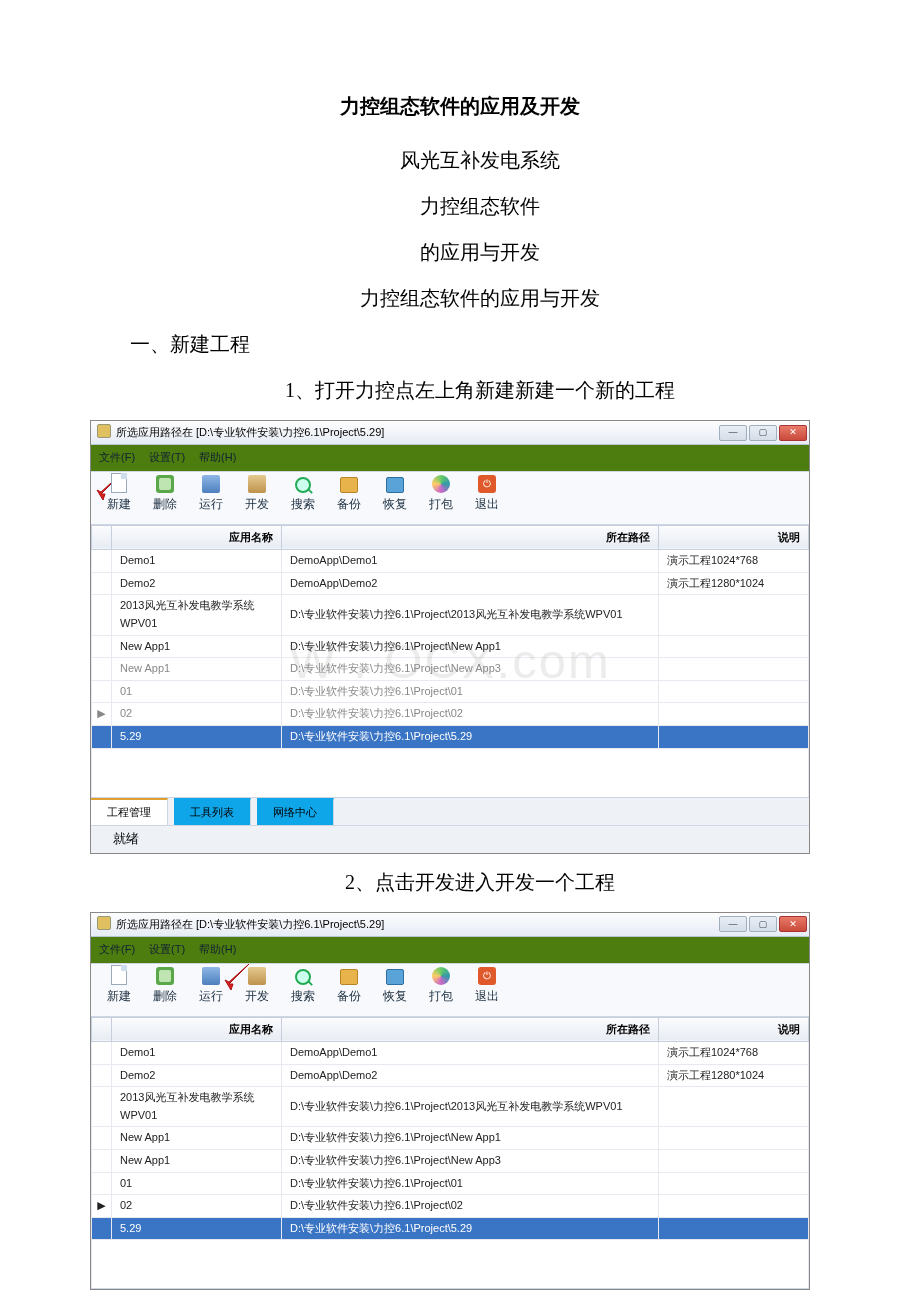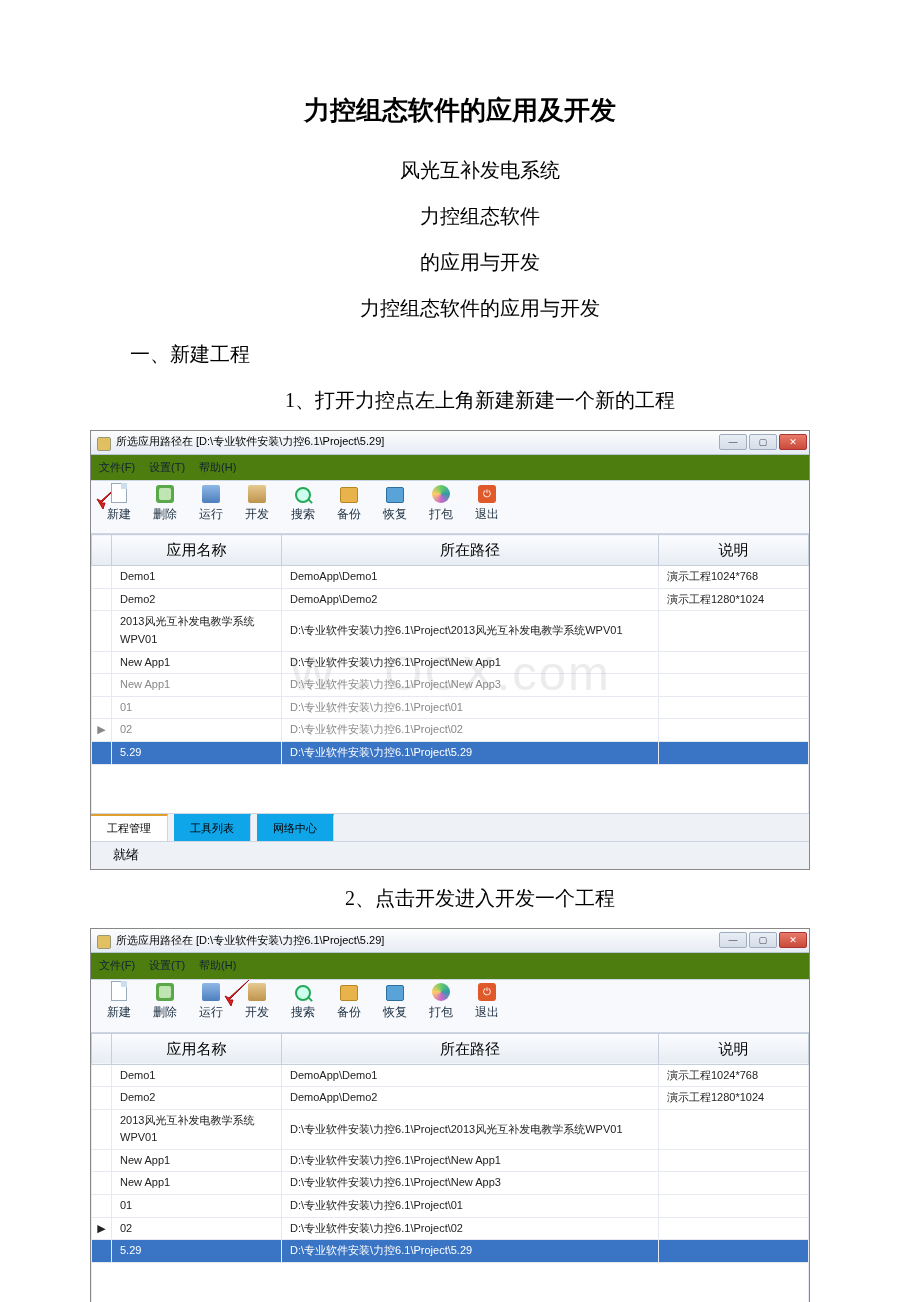--- a/index.html
+++ b/index.html
@@ -8,21 +8,21 @@
     background: #fff;
     width: 920px;
     margin: 0 auto;
     padding: 90px 90px 40px 90px;
     color: #000;
     font-size: 20px;
     line-height: 1.6;
   }
   .doc-title {
     text-align: center;
-    font-size: 26px;
+    font-size: 20px;
     font-weight: bold;
     margin-bottom: 22px;
   }
   .para { margin: 8px 0 14px 0; text-indent: 2em; text-align: center; }
   .section-head { text-indent: 2em; margin: 10px 0 14px 0; }
   .screenshot {
     width: 720px;
     margin: 4px 0 12px 0;
     font-family: "Microsoft YaHei", Arial, sans-serif;
     font-size: 11px;
@@ -31,21 +31,21 @@
   }
   .ss-titlebar {
     display: flex;
     align-items: center;
     justify-content: space-between;
     background: linear-gradient(#fdfdfd,#e6ecf5);
     border-bottom: 1px solid #b8c4d6;
     height: 24px;
     padding: 0 2px 0 6px;
   }
-  .ss-titlebar .left { display:flex; align-items:flex-end; gap:5px; }
+  .ss-titlebar .left { display:flex; align-items:flex-start; gap:5px; }
   .ss-app-icon {
     width:14px; height:14px; background:#e0c060; border:1px solid #997; border-radius:2px;
   }
   .win-btns { display:flex; gap:2px; }
   .win-btn { width:28px; height:16px; border:1px solid #a0adbf; background:linear-gradient(#e9eef5,#d5dde8); border-radius:2px; display:flex; align-items:center; justify-content:center; font-size:9px; color:#445; }
   .win-btn.close { background:linear-gradient(#e97a6a,#c94a3a); color:#fff; border-color:#a33; }
   .ss-menubar {
     display:flex; gap:14px; padding:4px 8px;
     background:#4d7c0f; border-bottom:1px solid #cdd6e2;
   }
@@ -75,22 +75,22 @@
   .ico-restore { width:18px;height:16px;background:#5aa3d8;border:1px solid #2d6fa0;border-radius:2px;}
   .ico-pack { width:18px;height:18px;border-radius:50%;background:conic-gradient(#6c6,#39a,#c6c,#fc6,#6c6); }
   .ico-exit { width:18px;height:18px;background:#e0592a;border-radius:3px;color:#fff;display:flex;align-items:center;justify-content:center;font-size:10px;}
   .arrow-red {
     position:absolute; width:32px; height:32px; pointer-events:none;
   }
   .arrow-red svg { width:100%; height:100%; }
   .ss-table { width:100%; border-collapse:collapse; }
   .ss-table th {
     background:linear-gradient(#fbfcfe,#e7ecf3);
-    border:1px solid #c6cfdb; text-align:center; padding:3px 8px; font-weight:normal;
-    font-size:15px;
+    border:1px solid #c6cfdb; text-align:right; padding:3px 8px; font-weight:bold;
+    font-size:11px;
   }
   .ss-table td {
     border:1px solid #e6eaf0; padding:2px 8px; font-size:11px; color:#222;
   }
   .ss-table td.marker { width:18px; text-align:center; padding:2px 0; }
   .ss-table tr.sel td { background:#3a74c4; color:#fff; }
   .ss-table tr.dim td { color:#888; background:#fff; }
   .ss-blank { height:48px; background:#fff; border-left:1px solid #e6eaf0; border-right:1px solid #e6eaf0; }
   .ss-tabs {
     display:flex; gap:6px; border-top:1px solid #cdd6e2; background:#eef2f7;

